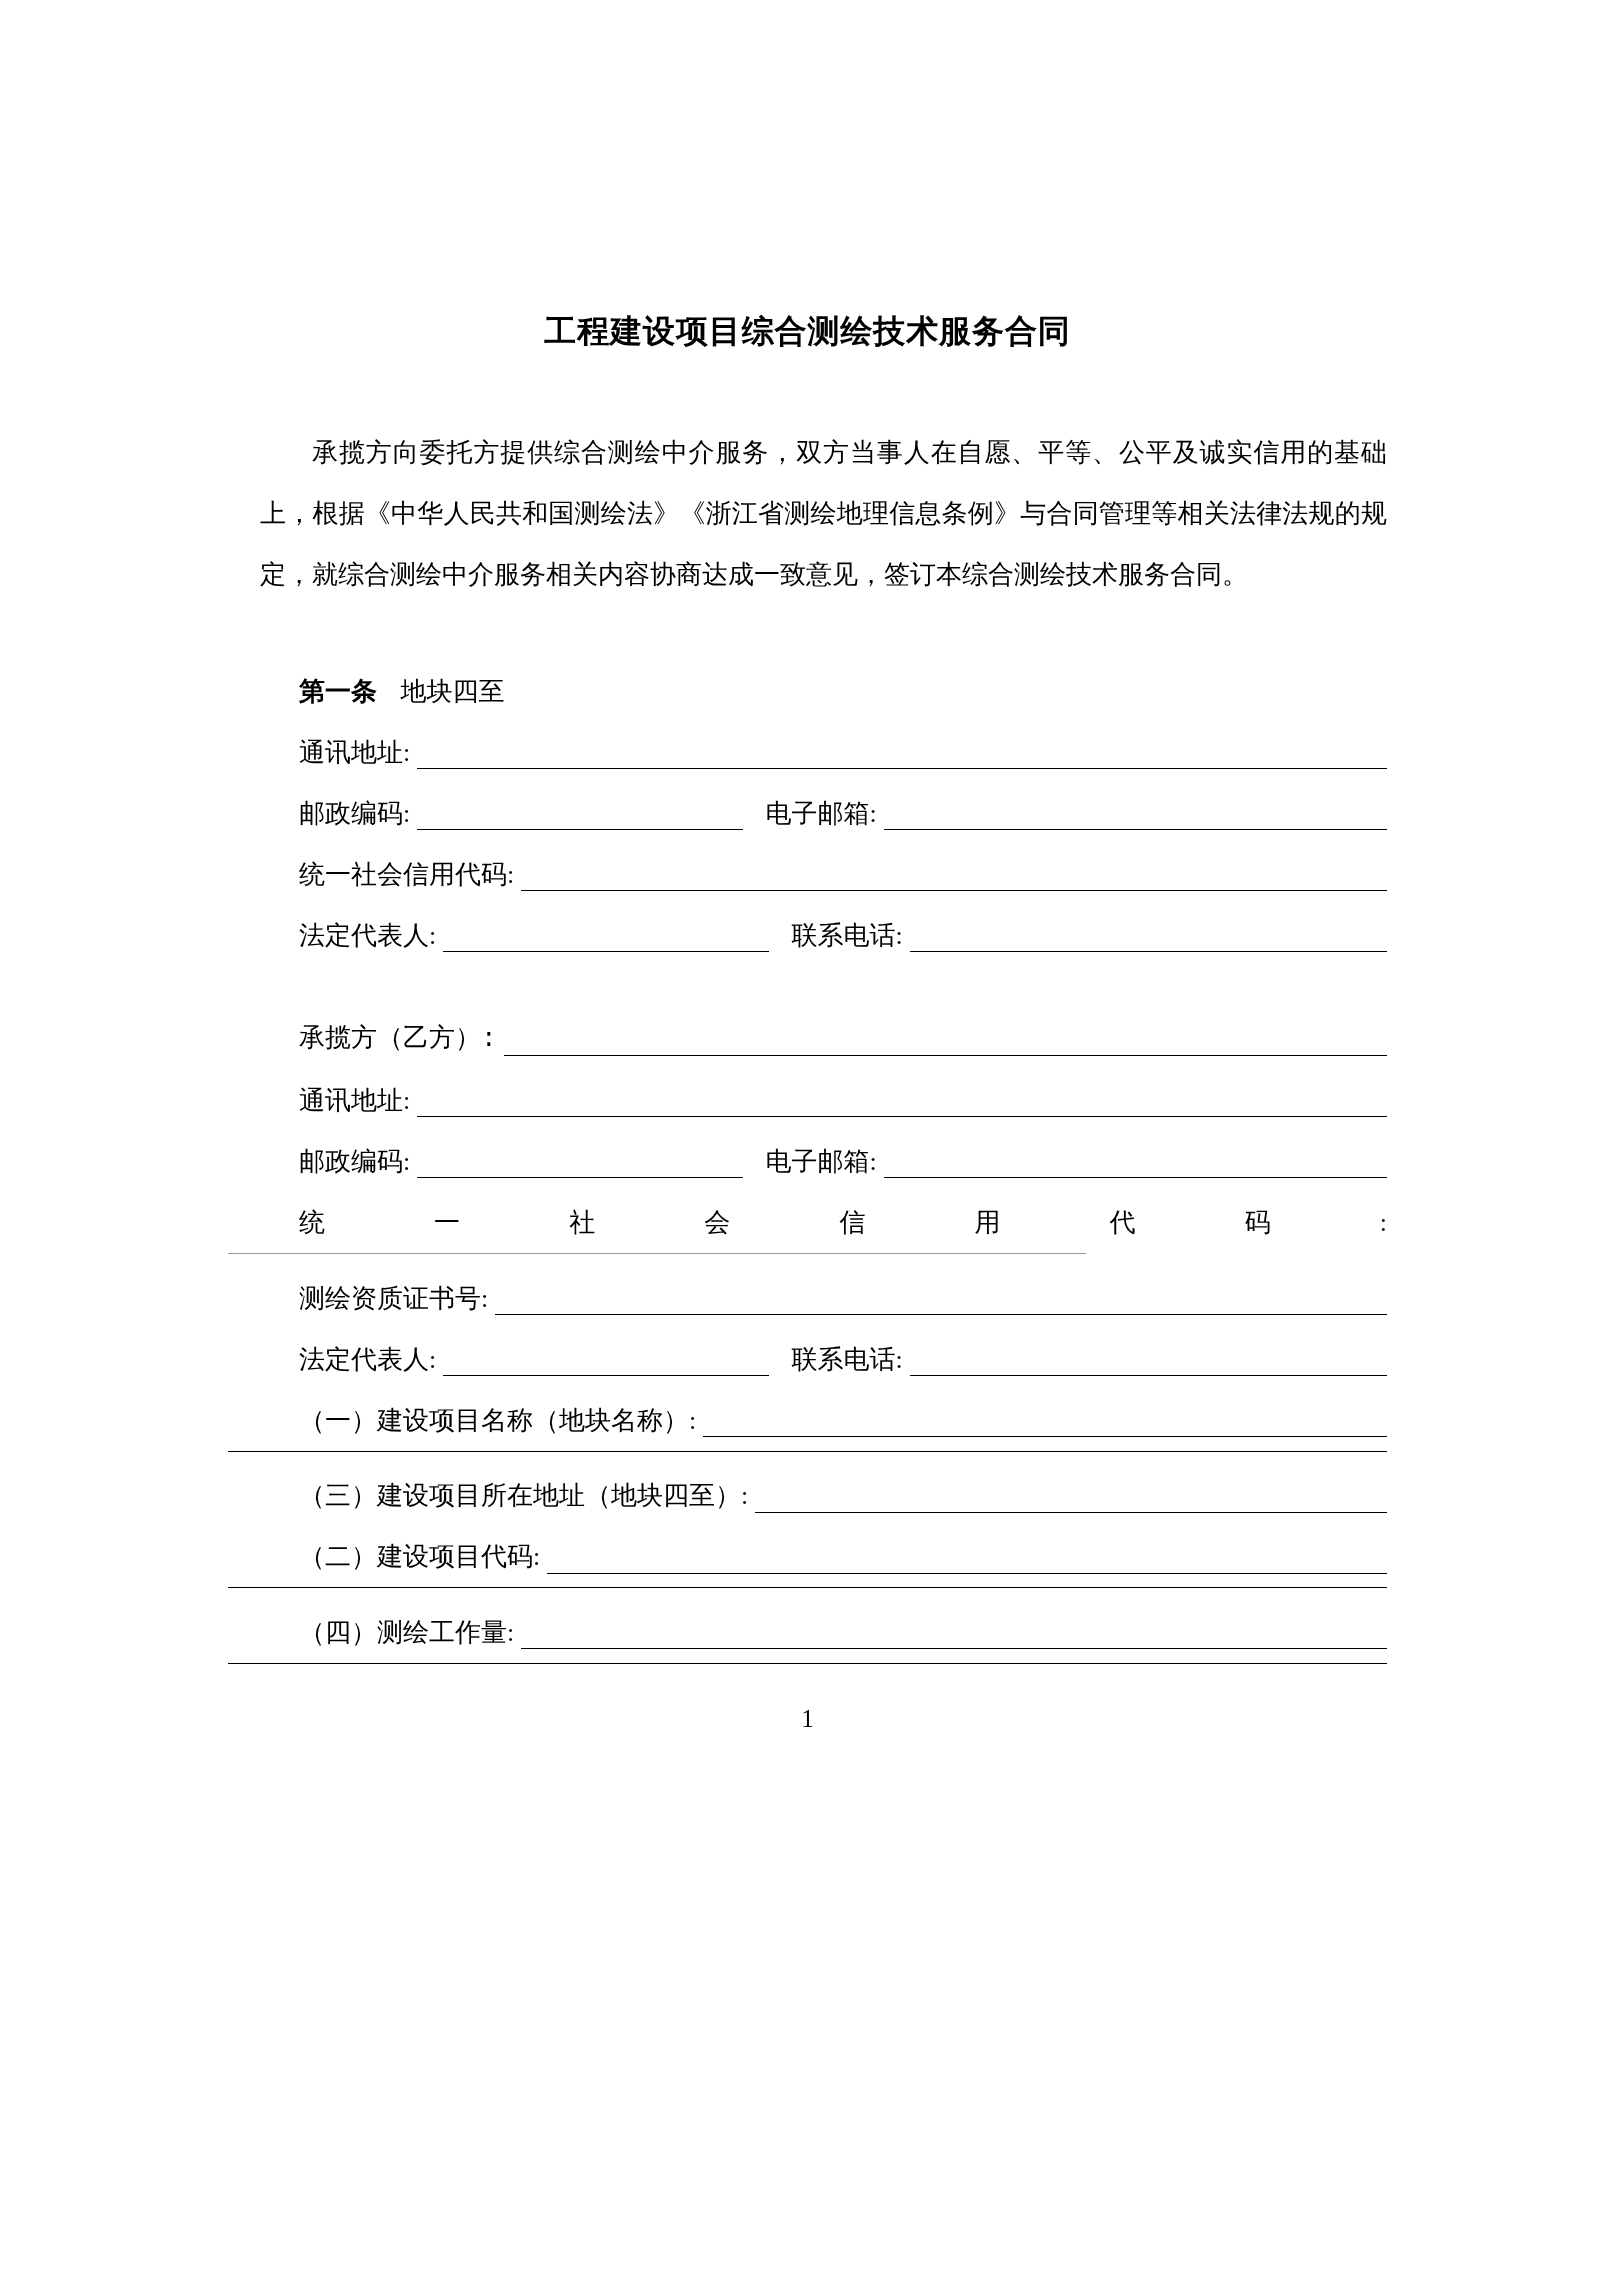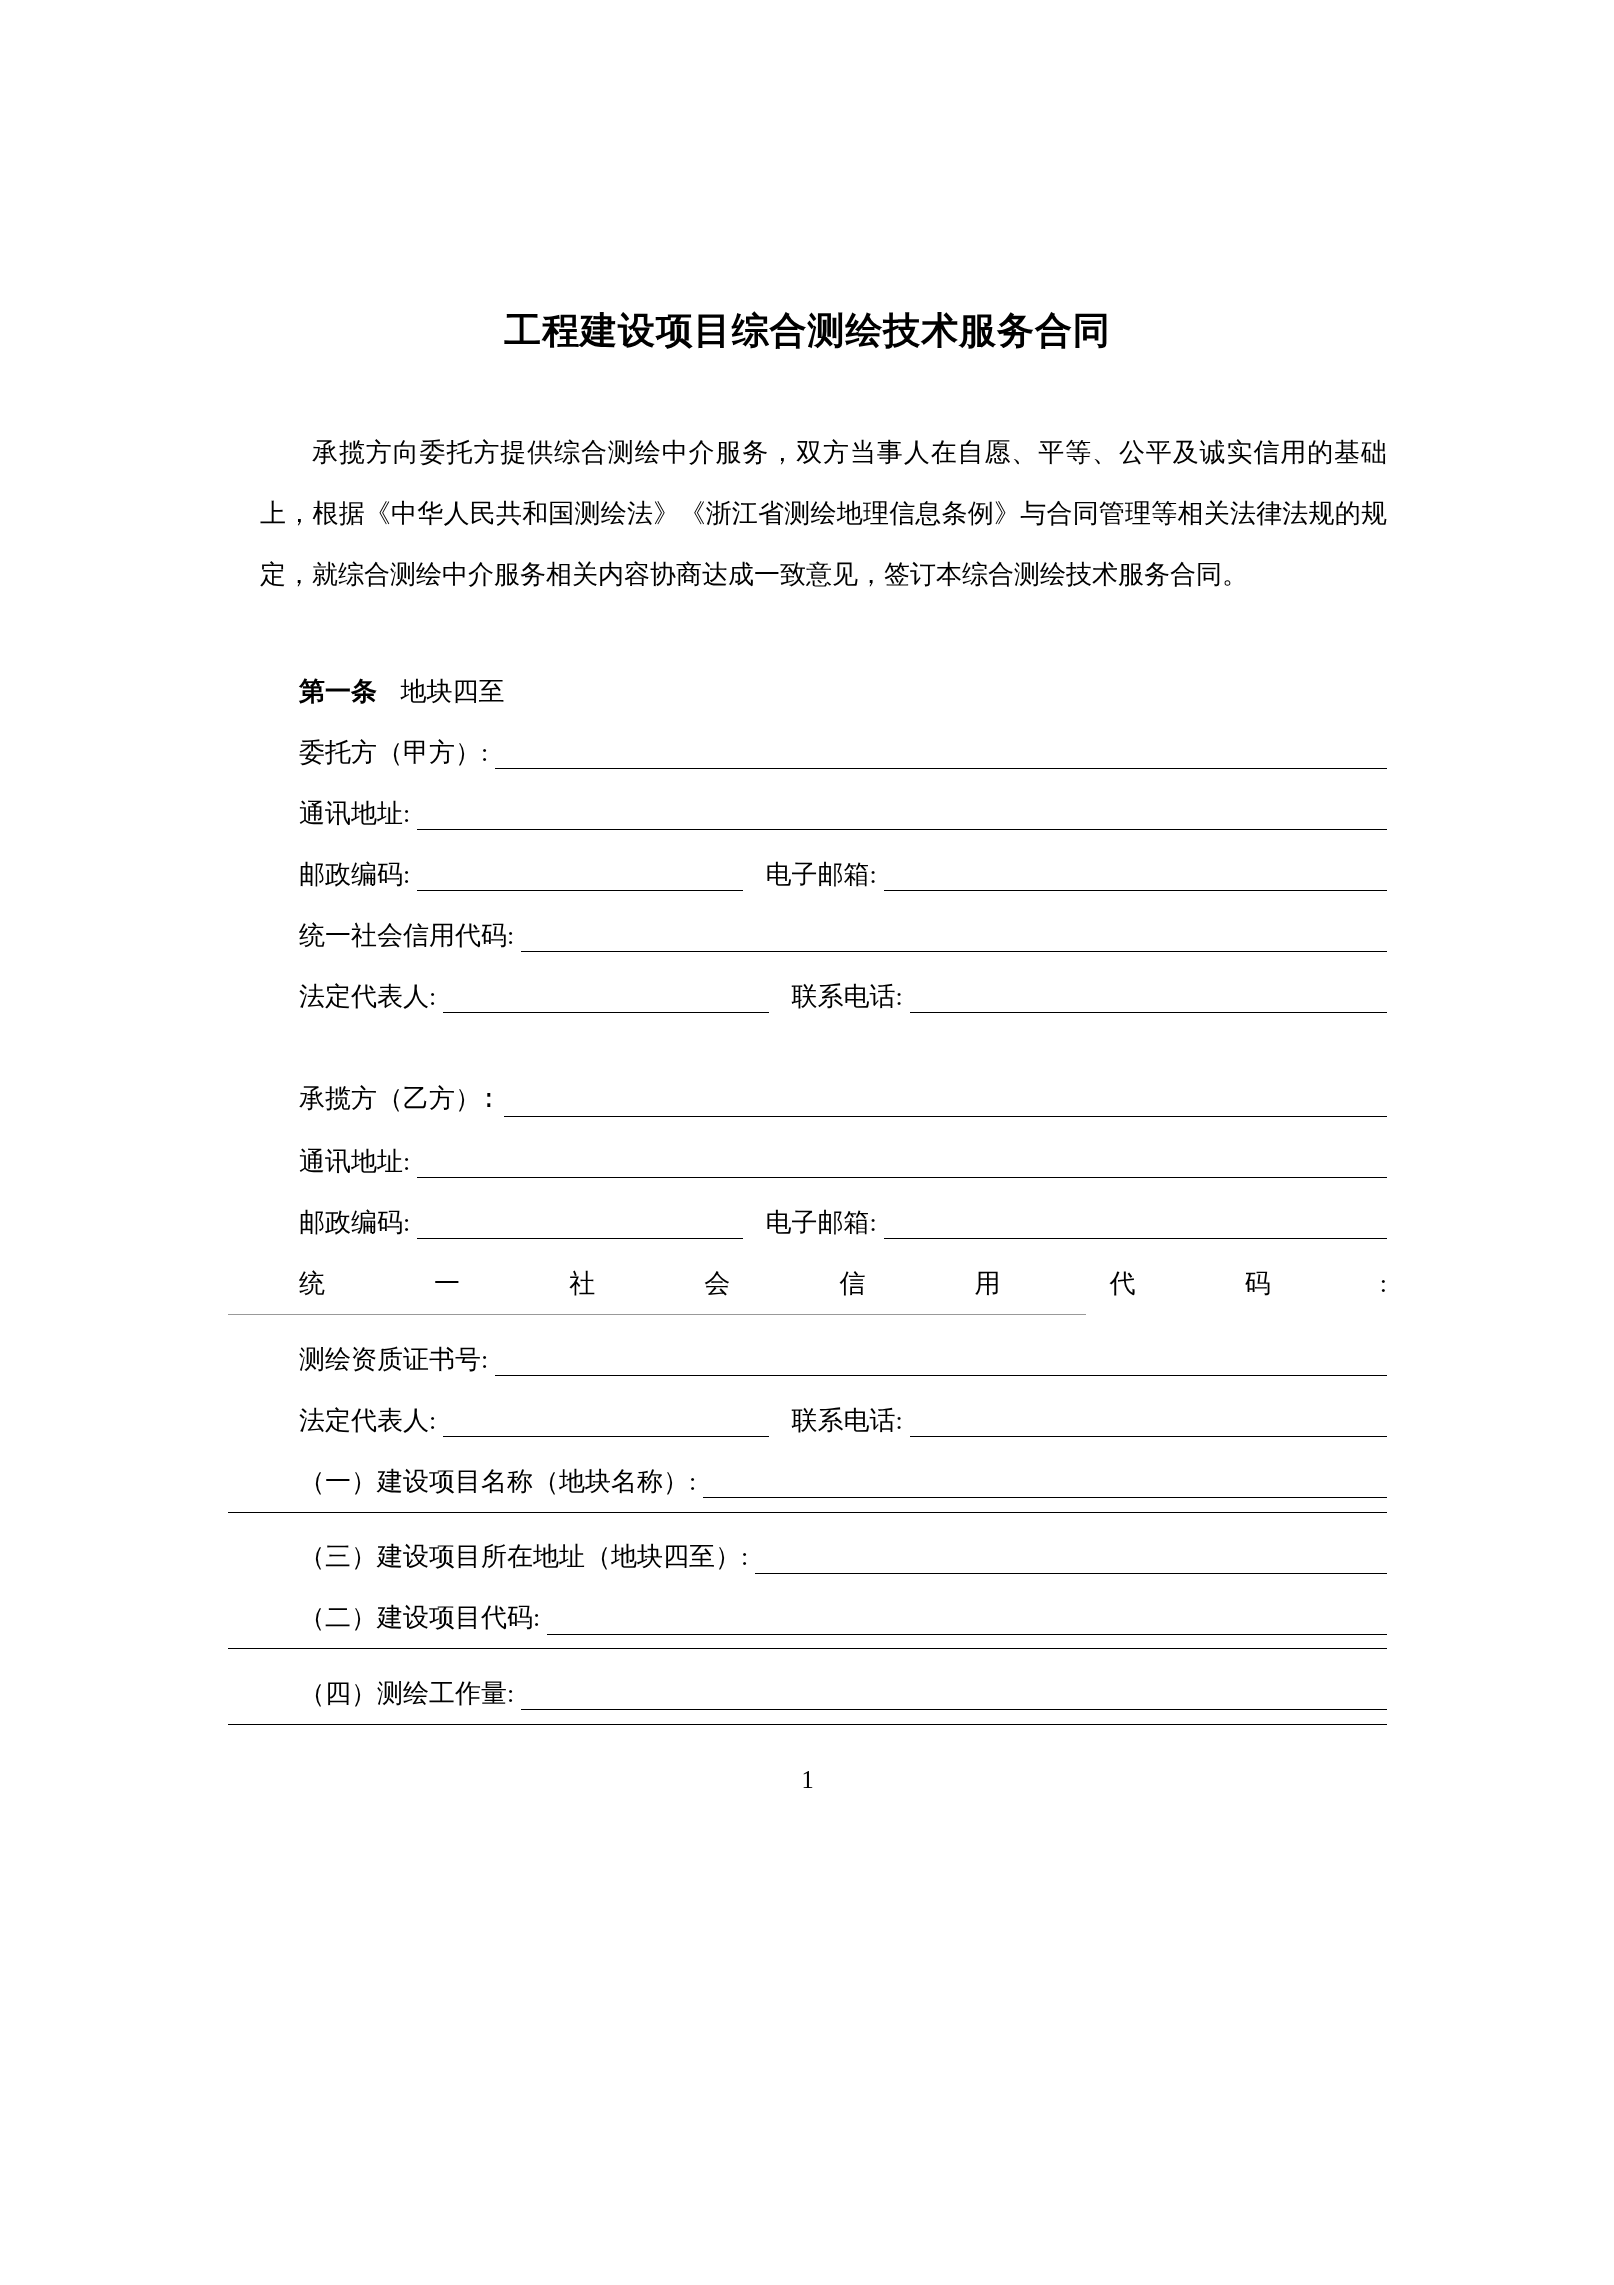--- a/index.html
+++ b/index.html
@@ -12,21 +12,21 @@
     background: #ffffff;
     color: #000000;
     font-family: "Liberation Serif", "DejaVu Serif", serif;
     font-size: 26px;
     padding: 303px 228px 0 228px;
     overflow: hidden;
   }
   .title {
     font-family: "Liberation Sans", "DejaVu Sans", sans-serif;
     font-weight: 700;
-    font-size: 37px;
+    font-size: 32px;
     line-height: 56px;
     text-align: center;
     letter-spacing: 0.9px;
     margin-bottom: 63px;
   }
   .intro {
     line-height: 61px;
     text-indent: 2em;
     text-align: justify;
     margin-left: 32px;
@@ -84,24 +84,20 @@
 <div class="page">
 
   <h1 class="title">工程建设项目综合测绘技术服务合同</h1>
 
   <p class="intro">承揽方向委托方提供综合测绘中介服务，双方当事人在自愿、平等、公平及诚实信用的基础上，根据《中华人民共和国测绘法》《浙江省测绘地理信息条例》与合同管理等相关法律法规的规定，就综合测绘中介服务相关内容协商达成一致意见，签订本综合测绘技术服务合同。</p>
 
   <div class="heading">
     <span class="art-num">第一条</span><span class="art-title">地块四至</span>
   </div>
 
-  <div class="field">
-    <span class="label">委托方（甲方）:</span>
-    <span class="blank grow"></span>
-  </div>
 
   <div class="field">
     <span class="label">通讯地址:</span>
     <span class="blank grow"></span>
   </div>
 
   <div class="field">
     <span class="label">邮政编码:</span>
     <span class="blank mid"></span>
     <span class="label gap">电子邮箱:</span>

